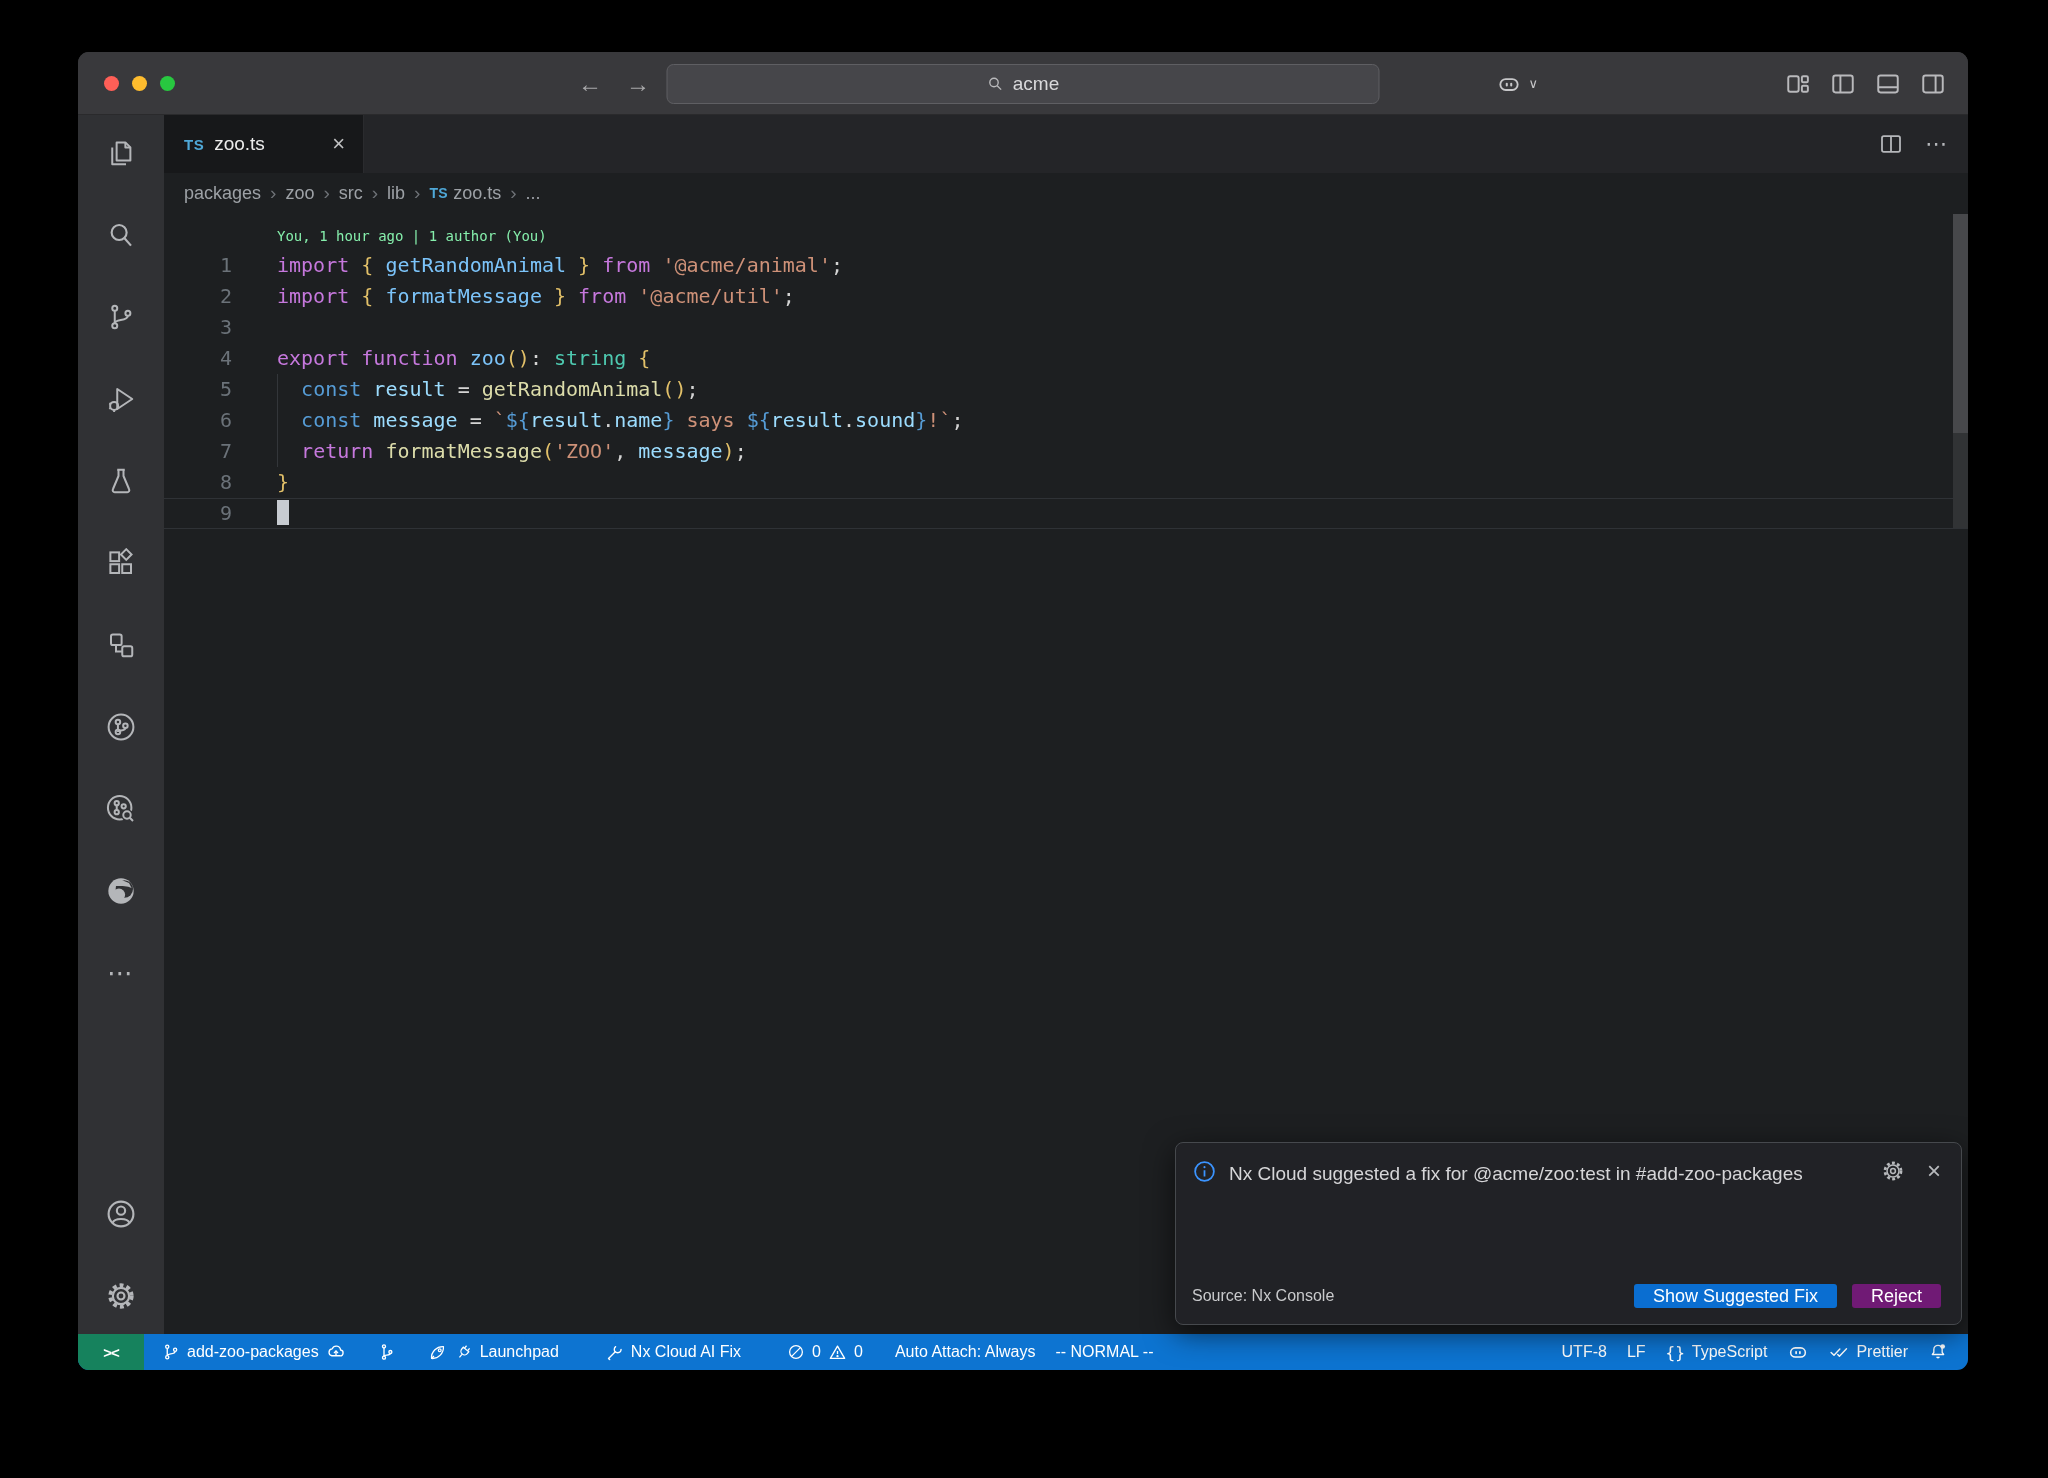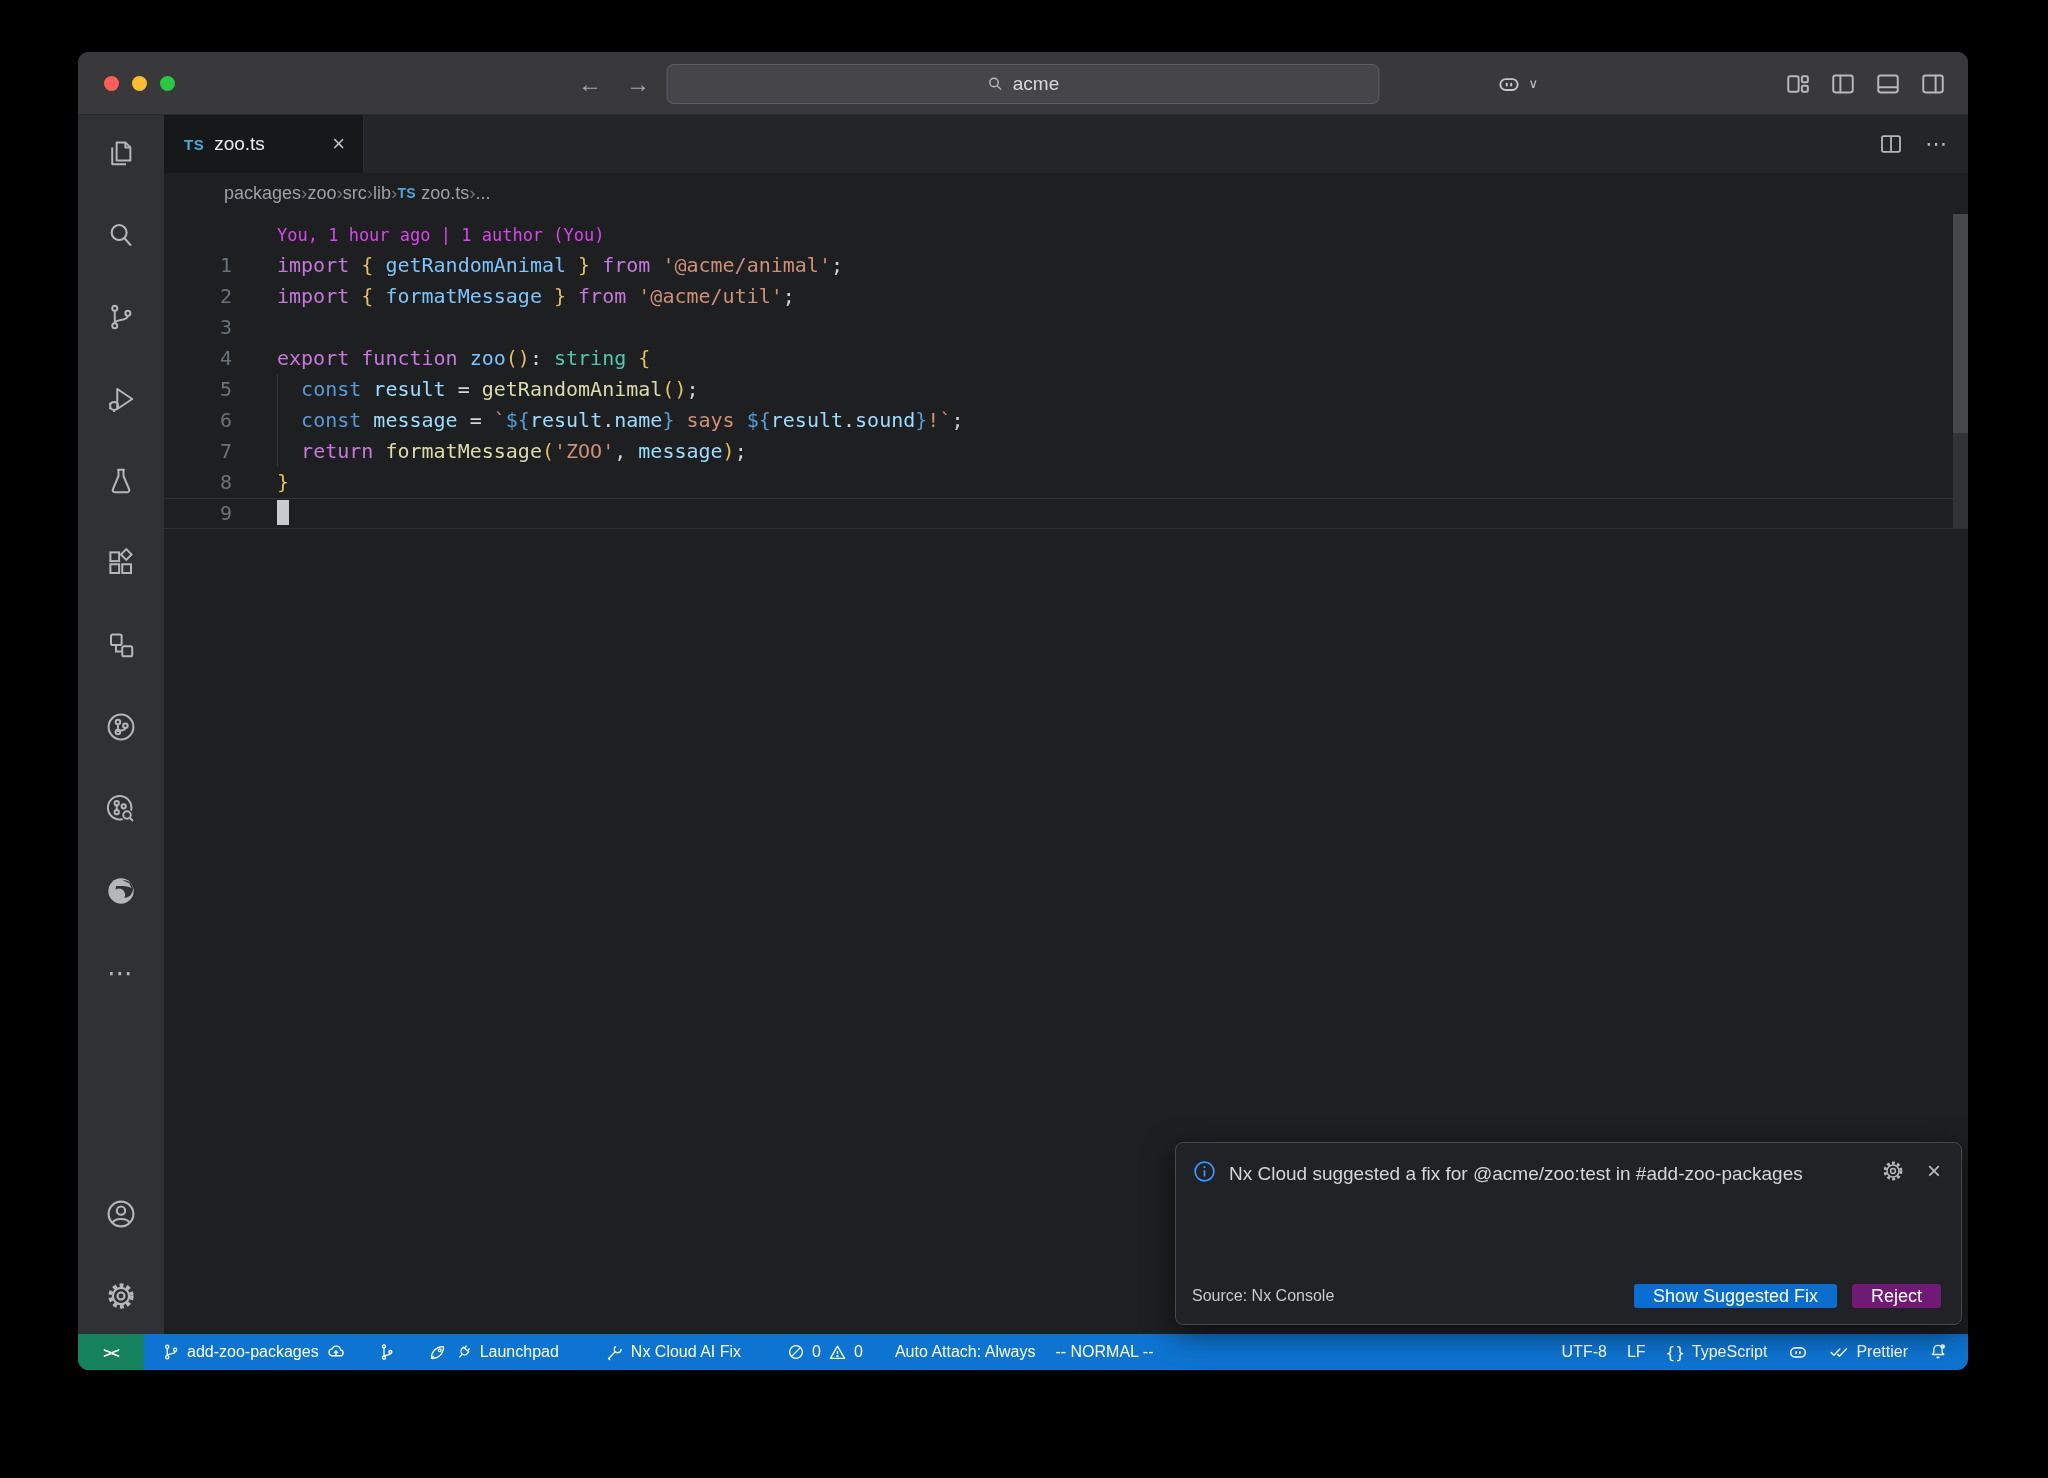--- a/index.html
+++ b/index.html
@@ -35,33 +35,33 @@
   
   .tabstrip{height:58px;background:var(--strip,#242528);display:flex;align-items:stretch;}
   .tab{width:200px;background:var(--tabbg,#17181a);display:flex;align-items:center;gap:10px;
        padding:0 18px 0 20px;border-right:1px solid #2a2b2e;}
   .tab-badge{color:#4fa8d8;font-weight:bold;font-size:15px;letter-spacing:.5px;}
   .tab-label{color:#ececec;font-size:19px;}
   .tab-close{margin-left:auto;color:#c0c0c2;font-size:22px;line-height:1;}
   .tab-actions{margin-left:auto;display:flex;align-items:center;gap:22px;padding-right:20px;color:#b5b7ba;}
   .tab-actions .more{font-size:22px;letter-spacing:1px;}
   
-  .breadcrumbs{height:40px;display:flex;align-items:center;padding-left:20px;
-               font-size:18px;color:#9da1a6;background:var(--edbg,#1d1f21);margin-left:40px;}
+  .breadcrumbs{height:40px;display:flex;align-items:center;gap:9px;padding-left:20px;
+               font-size:18px;color:#9da1a6;background:var(--edbg,#1d1f21);}
   .bc-sep{color:#6e7277;font-size:19px;}
   .bc-badge{color:#4fa8d8;font-weight:bold;font-size:14px;margin-right:5px;letter-spacing:.4px;}
   .bc-item{display:flex;align-items:center;}
   
   .code{position:relative;flex:1;font-family:"DejaVu Sans Mono","Liberation Mono",monospace;
         font-size:20px;background:var(--edbg,#1d1f21);padding-top:6px;overflow:hidden;}
   .row{display:flex;height:31px;line-height:31px;white-space:pre;}
   .row.cur{border-top:1px solid #2f3236;border-bottom:1px solid #2f3236;line-height:29px;}
   .ln{width:68px;text-align:right;color:#6b7279;flex:none;}
   .lc{padding-left:45px;flex:1;}
-  .blame{color:#d946ef;font-size:17px;}
+  .blame{color:#86efac;font-size:14px;}
   .cursor-block{display:inline-block;width:12px;height:25px;background:#c7cbd1;vertical-align:-5px;}
   .indent-guide{position:absolute;left:113px;top:161px;height:93px;border-left:1px solid #33363a;}
   .scroll-slider{position:absolute;right:0;top:1px;width:15px;height:219px;background:#47484b;}
   .scroll-slider:after{content:"";position:absolute;left:0;top:219px;width:15px;height:95px;background:#313335;}
   
   .tk-kw{color:var(--c-kw,#C678DD);} .tk-st{color:var(--c-st,#569CD6);} .tk-vr{color:var(--c-vr,#9CDCFE);}
   .tk-iv{color:var(--c-iv,#7CC4FA);} .tk-fn{color:var(--c-fn,#DCDCAA);} .tk-ty{color:var(--c-ty,#4EC9B0);}
   .tk-sr{color:var(--c-sr,#CE9178);} .tk-br{color:var(--c-br,#E2C069);} .tk-ip{color:var(--c-ip,#569CD6);}
   .tk-tx{color:var(--c-tx,#D4D4D4);}
   

